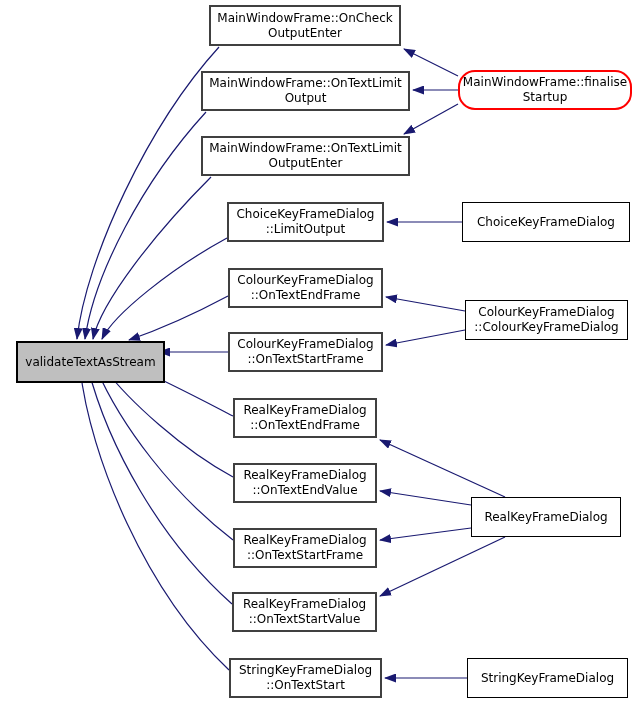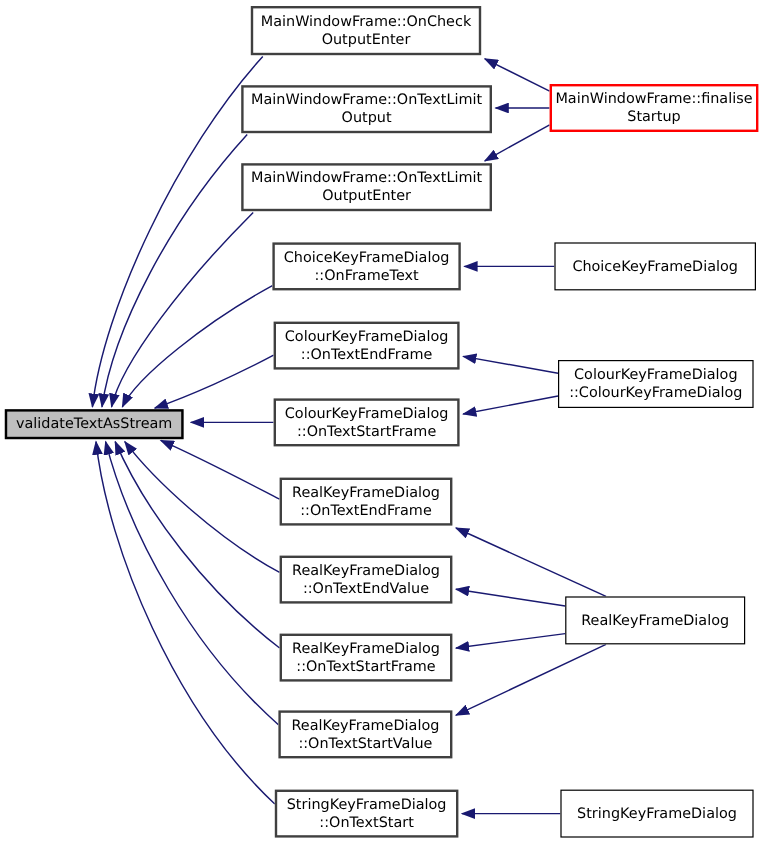--- a/index.html
+++ b/index.html
@@ -51,20 +51,21 @@
     border-width: 1px;
     border-color: var(--ctor-border, #000000);
   }
   .node.focus {
     background: var(--focus-fill, #bfbfbf);
     border-color: var(--focus-border, #000000);
   }
   .node.truncated {
     border-color: var(--truncated-border, #ff0000);
     border-width: 2px;
+    border-radius: 17px;
   }
 </style>
 </head>
 <body>
 
 <div class="canvas">
 
   <svg class="edges" width="640" height="705" viewBox="0 0 640 705">
     <defs>
       <marker id="arrow" viewBox="0 0 12 9" refX="11" refY="4.5" markerWidth="12" markerHeight="9" orient="auto" markerUnits="userSpaceOnUse">
@@ -90,42 +91,42 @@
     <path class="edge" d="M 462,222 L 387,222" marker-end="url(#arrow)"></path>
     <path class="edge" d="M 465,311 L 386,297" marker-end="url(#arrow)"></path>
     <path class="edge" d="M 465,330 L 386,345" marker-end="url(#arrow)"></path>
     <path class="edge" d="M 505,497 L 380,440" marker-end="url(#arrow)"></path>
     <path class="edge" d="M 471,505 L 380,491" marker-end="url(#arrow)"></path>
     <path class="edge" d="M 471,528 L 380,540" marker-end="url(#arrow)"></path>
     <path class="edge" d="M 505,537 L 380,596" marker-end="url(#arrow)"></path>
     <path class="edge" d="M 467,678 L 385,678" marker-end="url(#arrow)"></path>
   </svg>
 
-  <div class="node focus" style="left:4px;top:341px;width:149px;height:25px">
+  <div class="node focus" style="left:16px;top:341px;width:149px;height:42px">
     <span>validateTextAsStream</span>
   </div>
 
   <div class="node" style="left:209px;top:5px;width:192px;height:41px">
     <span>MainWindowFrame::OnCheck</span>
     <span>OutputEnter</span>
   </div>
 
   <div class="node" style="left:201px;top:71px;width:209px;height:40px">
     <span>MainWindowFrame::OnTextLimit</span>
     <span>Output</span>
   </div>
 
   <div class="node" style="left:201px;top:136px;width:209px;height:40px">
     <span>MainWindowFrame::OnTextLimit</span>
     <span>OutputEnter</span>
   </div>
 
   <div class="node" style="left:227px;top:202px;width:157px;height:40px">
     <span>ChoiceKeyFrameDialog</span>
-    <span>::OnFrameText</span>
+    <span>::LimitOutput</span>
   </div>
 
   <div class="node" style="left:228px;top:268px;width:155px;height:40px">
     <span>ColourKeyFrameDialog</span>
     <span>::OnTextEndFrame</span>
   </div>
 
   <div class="node" style="left:228px;top:332px;width:155px;height:40px">
     <span>ColourKeyFrameDialog</span>
     <span>::OnTextStartFrame</span>

